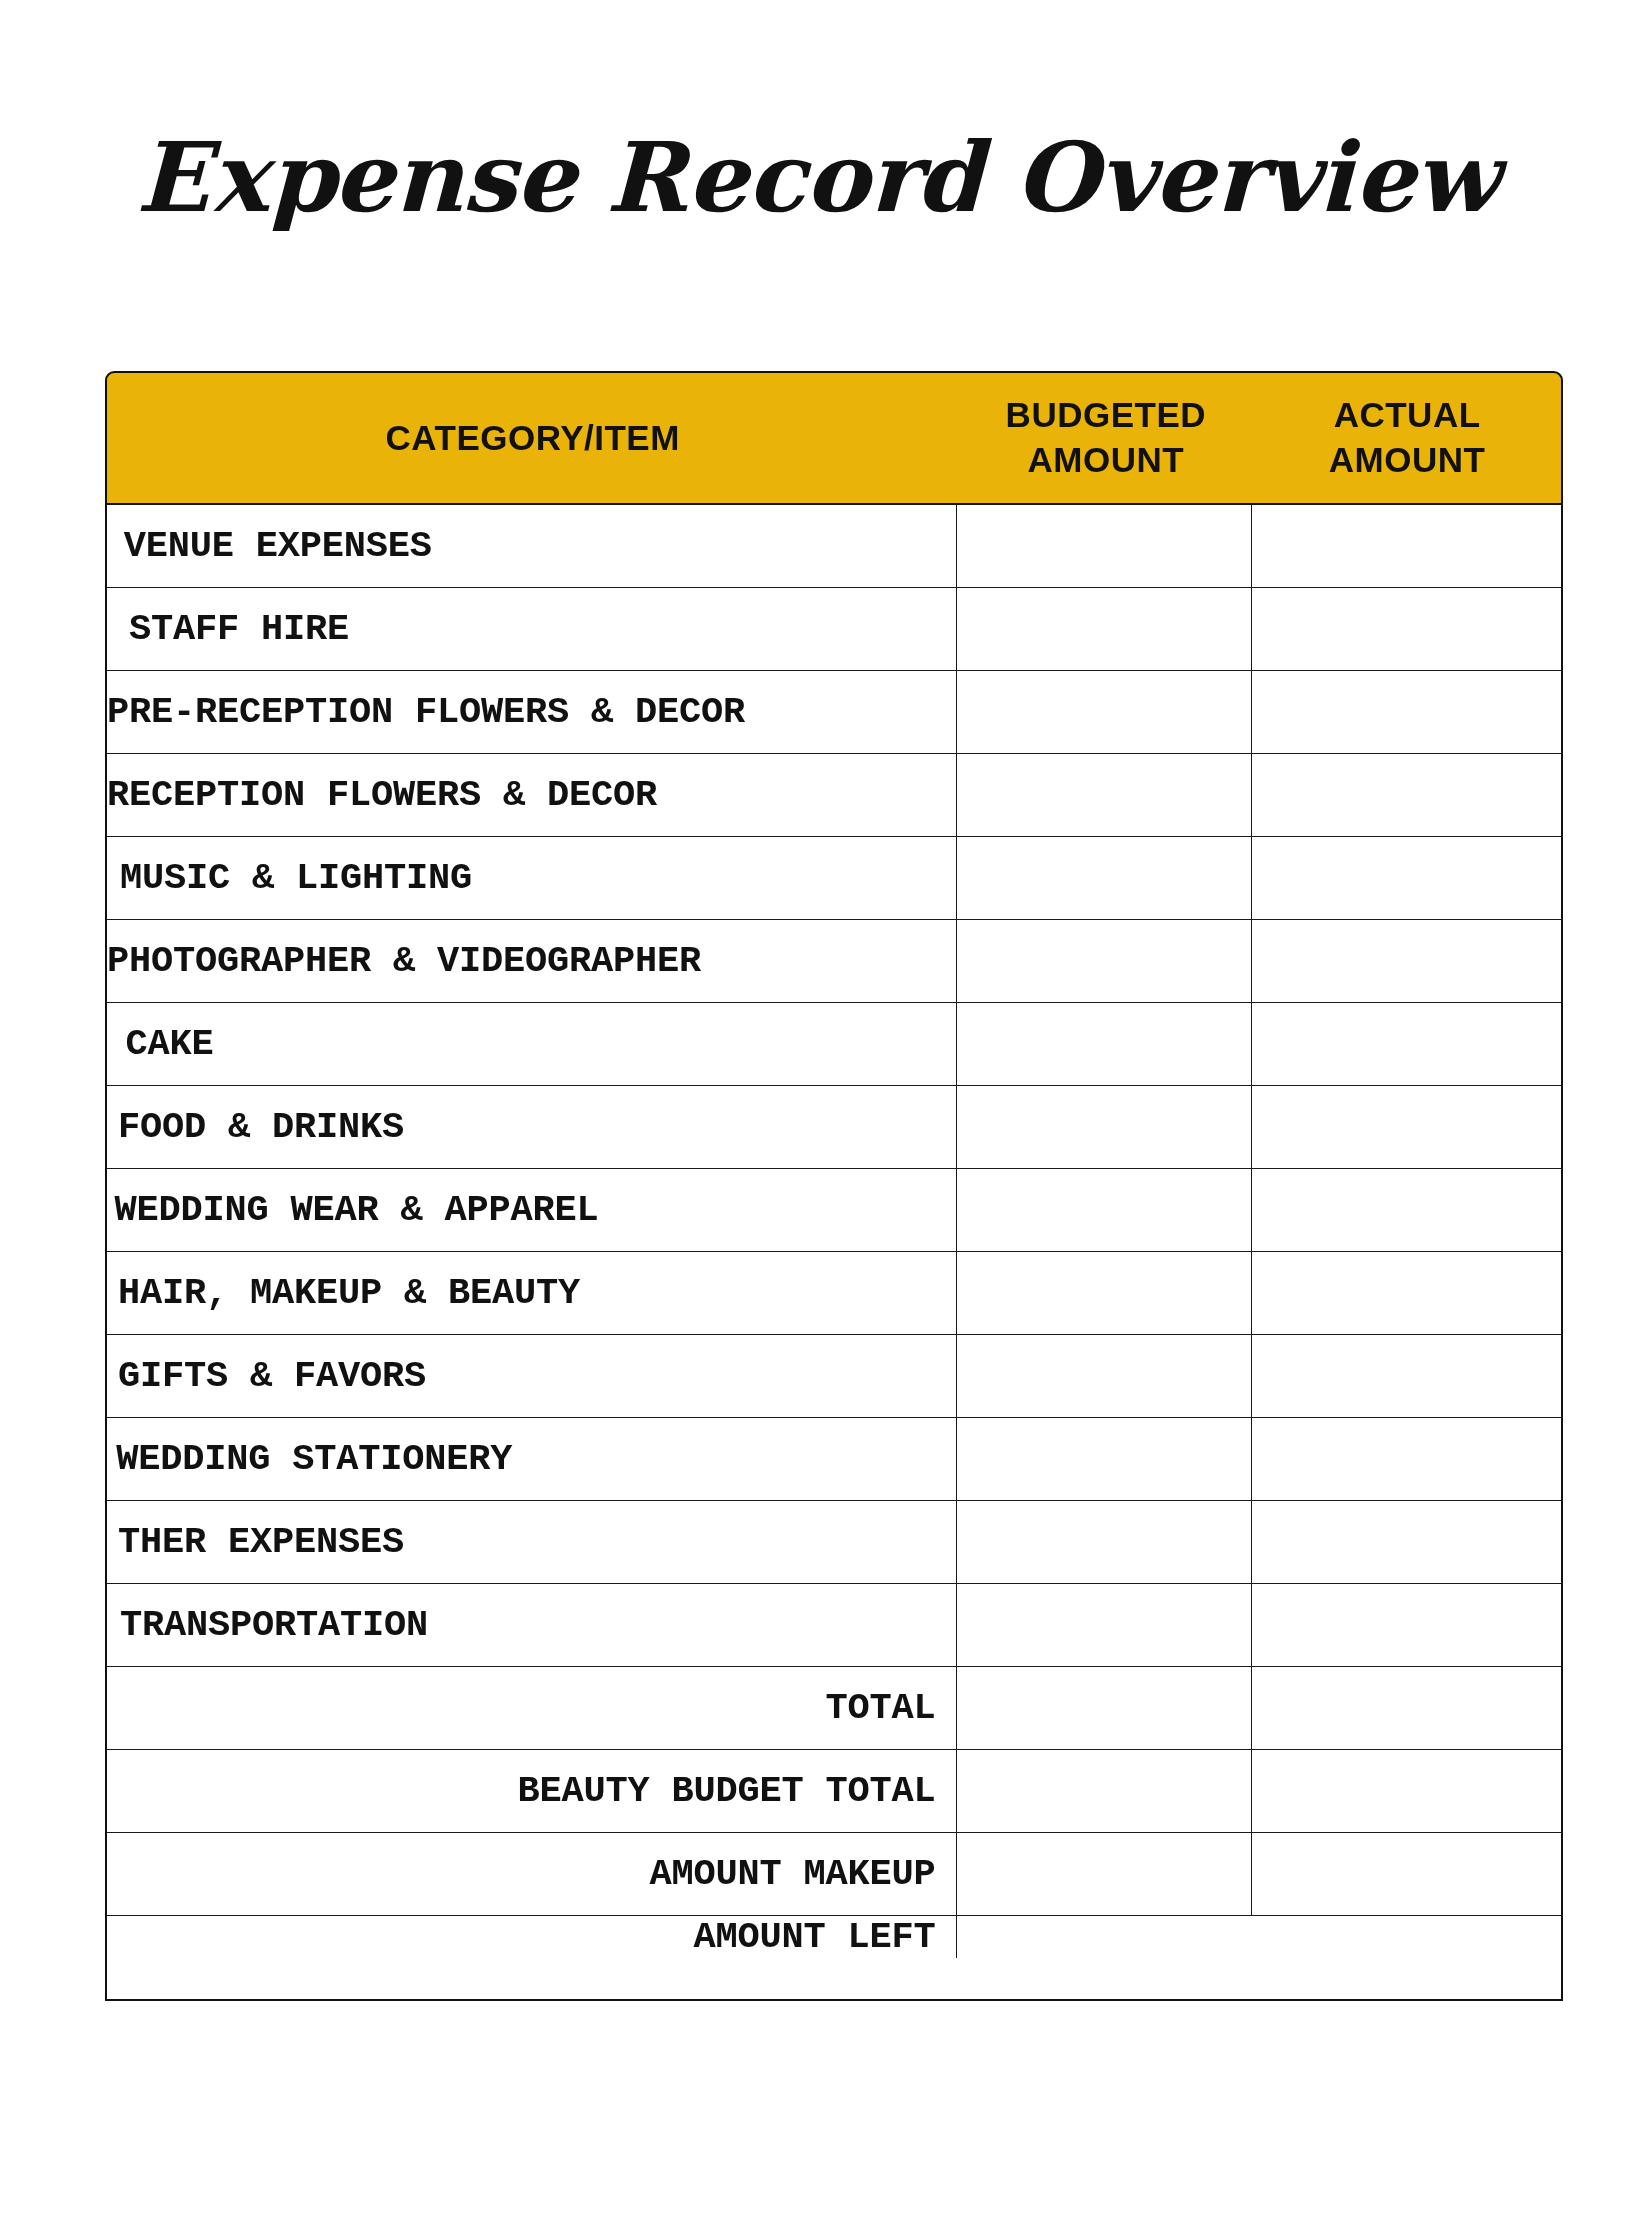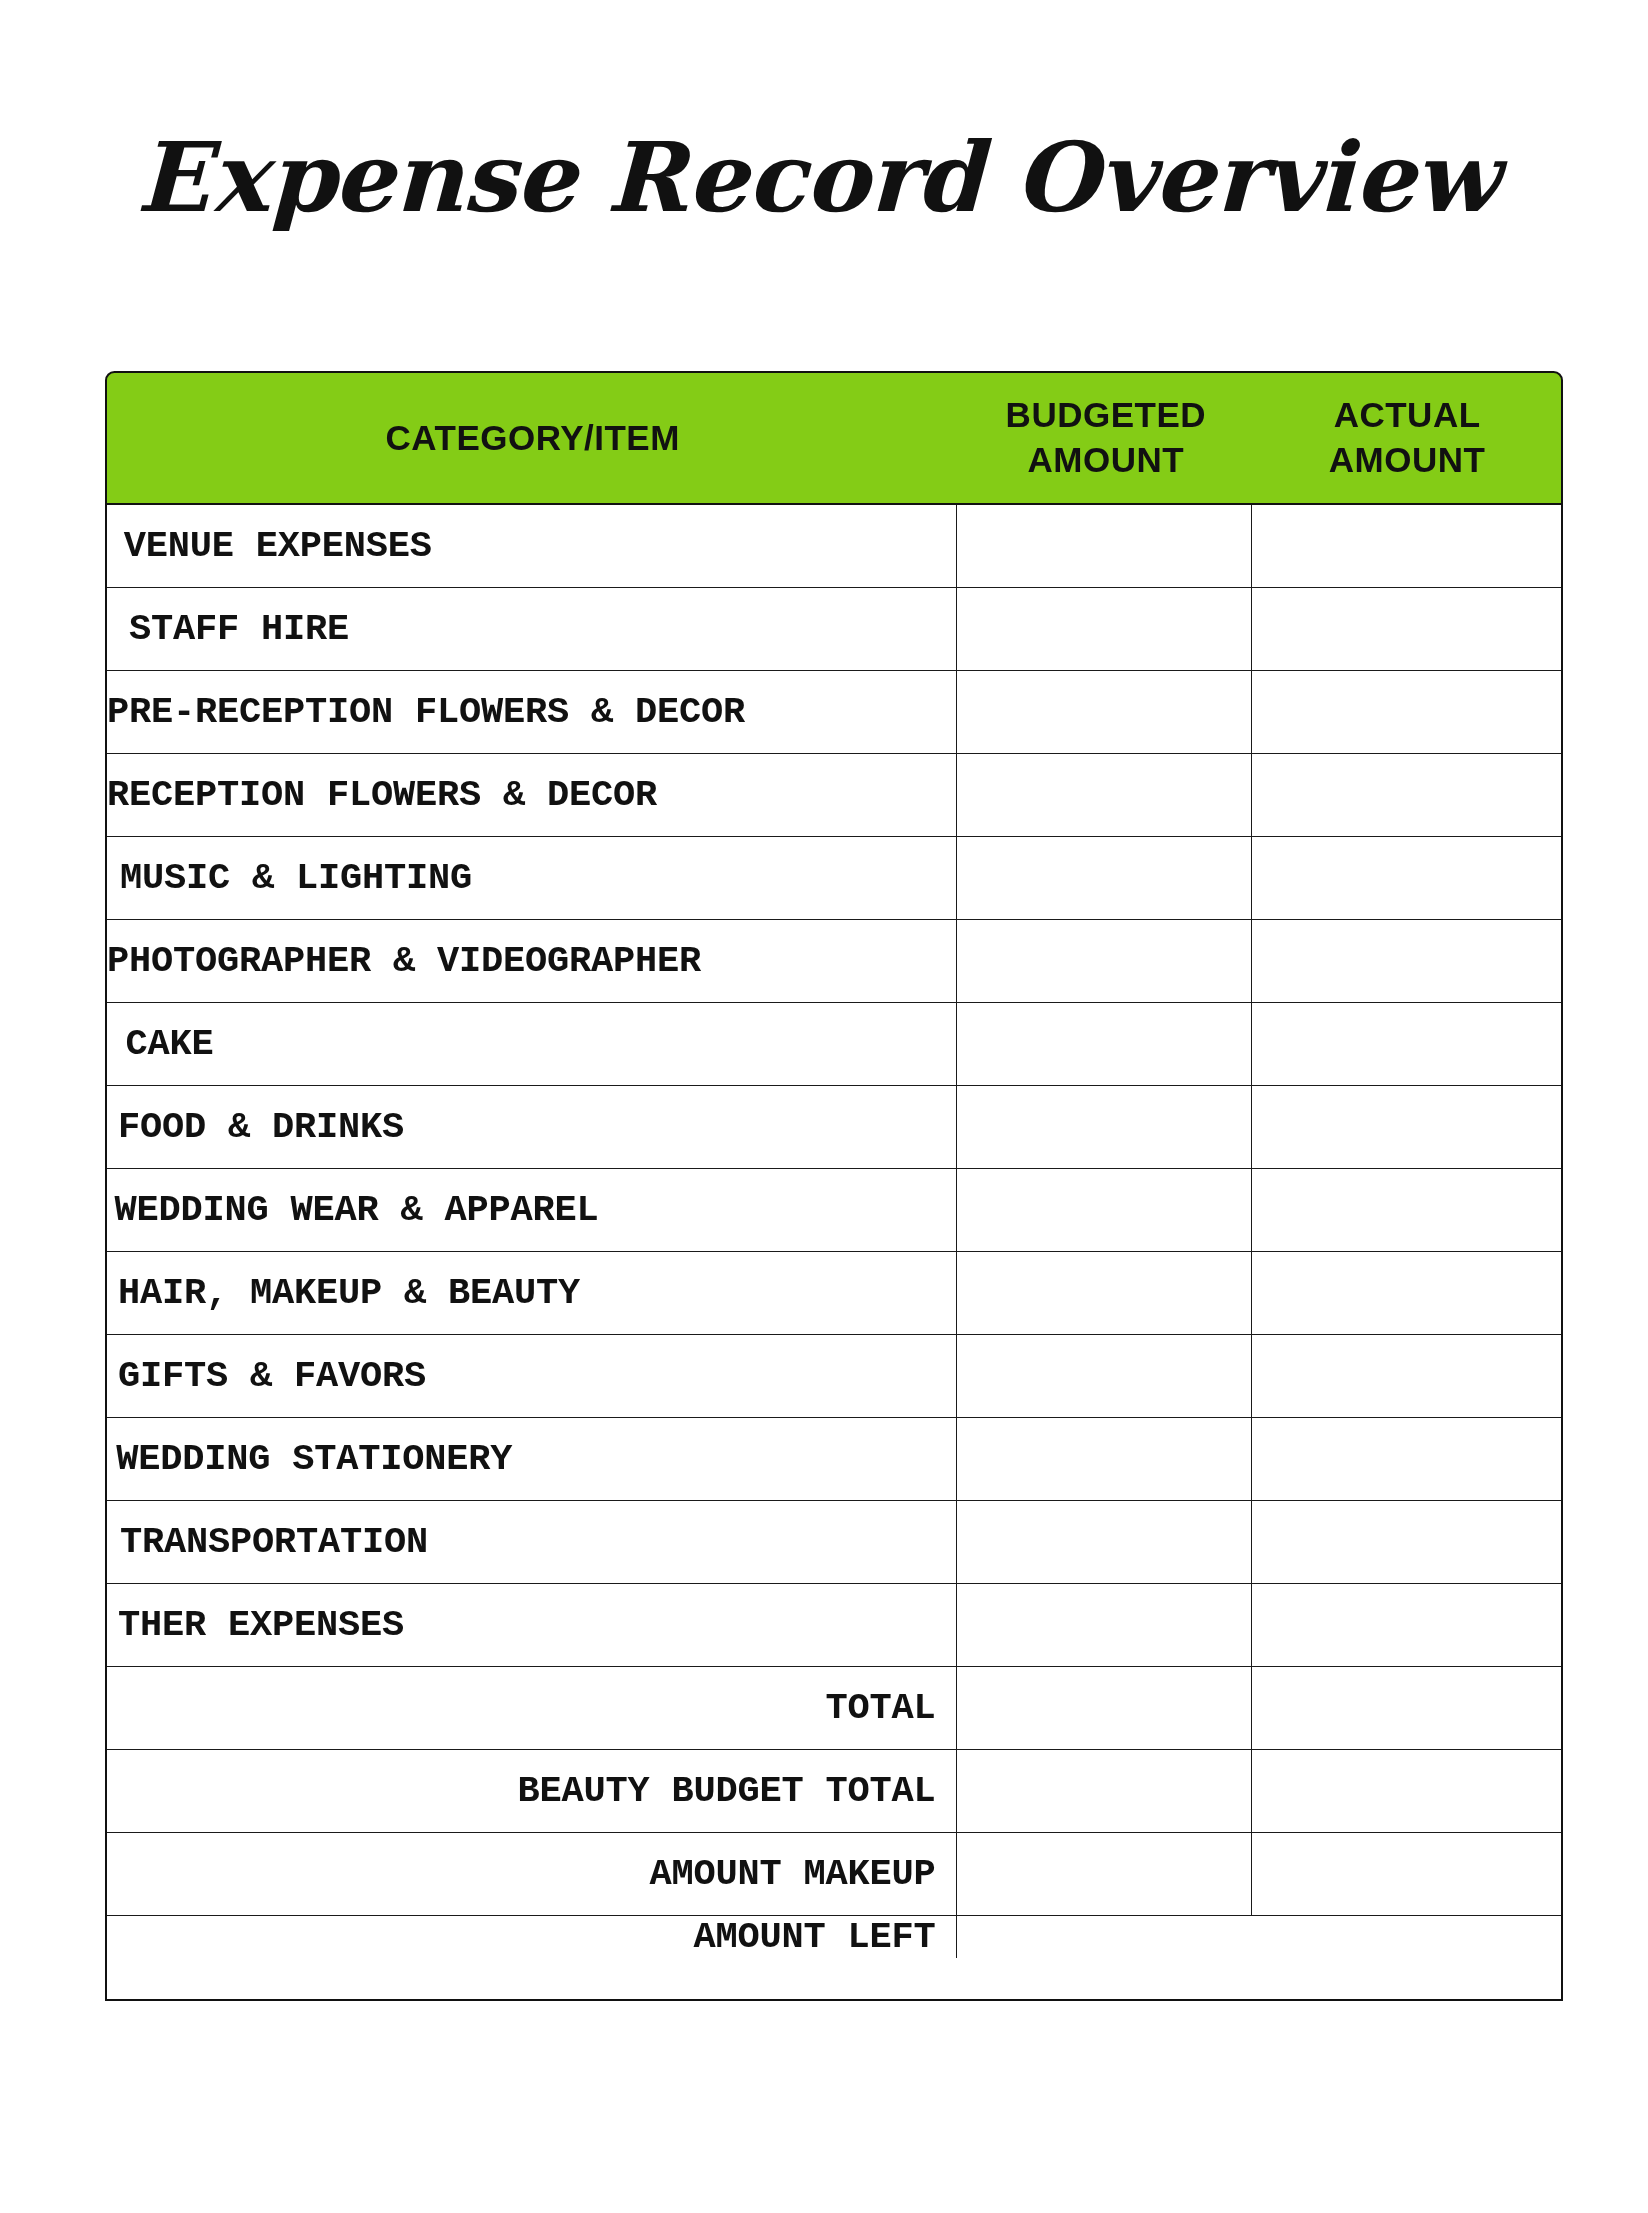--- a/index.html
+++ b/index.html
@@ -38,21 +38,21 @@
     position: absolute;
     left: 105px;
     top: 371px;
     width: 1458px;
   }
 
   
   .table-head {
     display: flex;
     height: 134px;
-    background: #84cc16;
+    background: #eab308;
     border: 2.8px solid #111111;
     border-radius: 9.3px 9.3px 0 0;
     box-sizing: border-box;
   }
   .th {
     display: flex;
     align-items: center;
     justify-content: center;
     text-align: center;
     font-weight: 700;
@@ -210,33 +210,33 @@
       </div>
       <div class="row">
         <div class="cell-category align-left">
           <span class="lbl" style="margin-left: 9.3px;">WEDDING STATIONERY</span>
         </div>
         <div class="cell-amount"></div>
         <div class="cell-amount"></div>
       </div>
       <div class="row">
         <div class="cell-category align-left">
+          <span class="lbl" style="margin-left: 11px;">THER EXPENSES</span>
+        </div>
+        <div class="cell-amount"></div>
+        <div class="cell-amount"></div>
+      </div>
+      <div class="row">
+        <div class="cell-category align-left">
           <span class="lbl" style="margin-left: 13px;">TRANSPORTATION</span>
         </div>
         <div class="cell-amount"></div>
         <div class="cell-amount"></div>
       </div>
       <div class="row">
-        <div class="cell-category align-left">
-          <span class="lbl" style="margin-left: 11px;">THER EXPENSES</span>
-        </div>
-        <div class="cell-amount"></div>
-        <div class="cell-amount"></div>
-      </div>
-      <div class="row">
         <div class="cell-category align-right">
           <span class="lbl">TOTAL</span>
         </div>
         <div class="cell-amount"></div>
         <div class="cell-amount"></div>
       </div>
       <div class="row">
         <div class="cell-category align-right">
           <span class="lbl">BEAUTY BUDGET TOTAL</span>
         </div>

